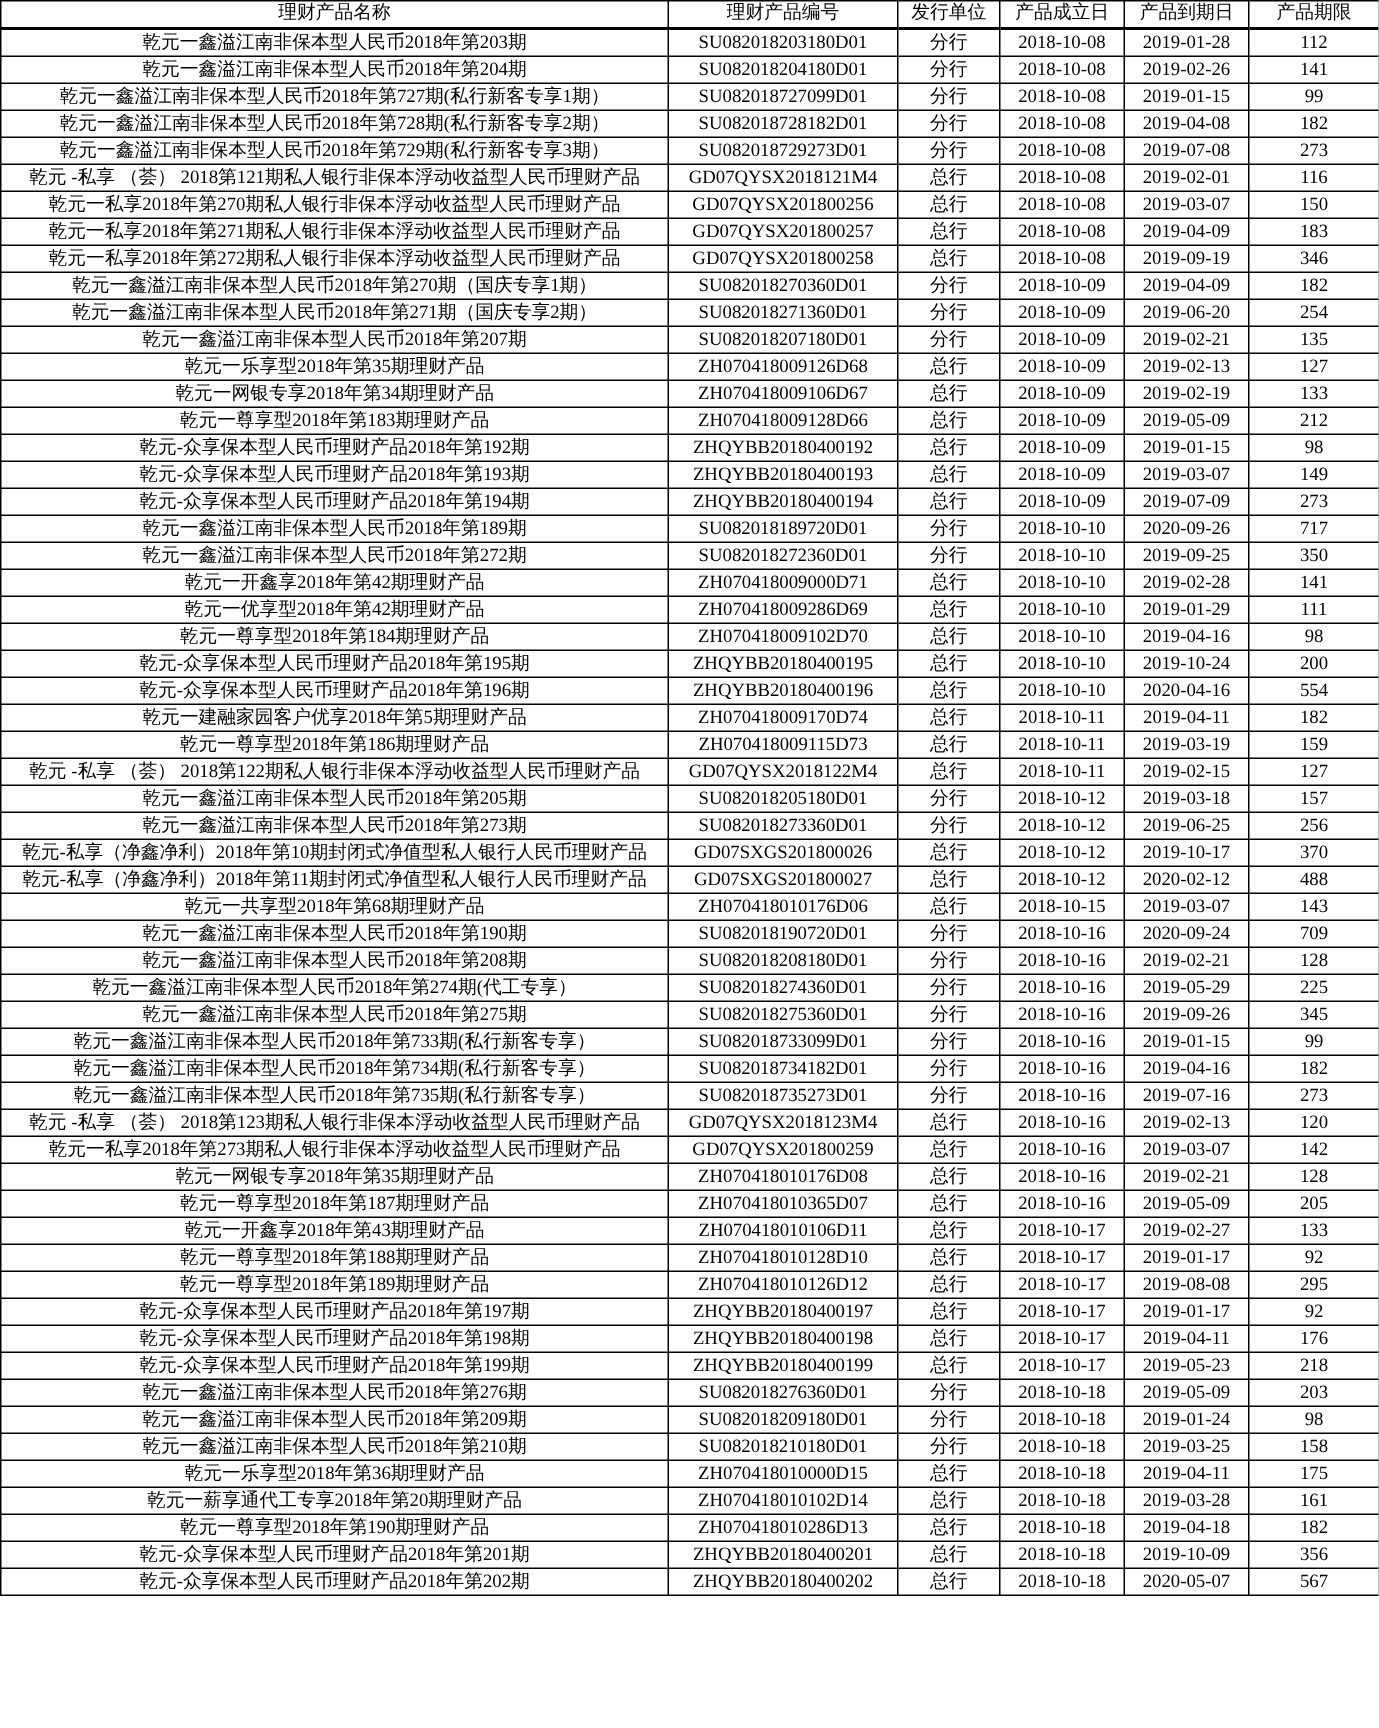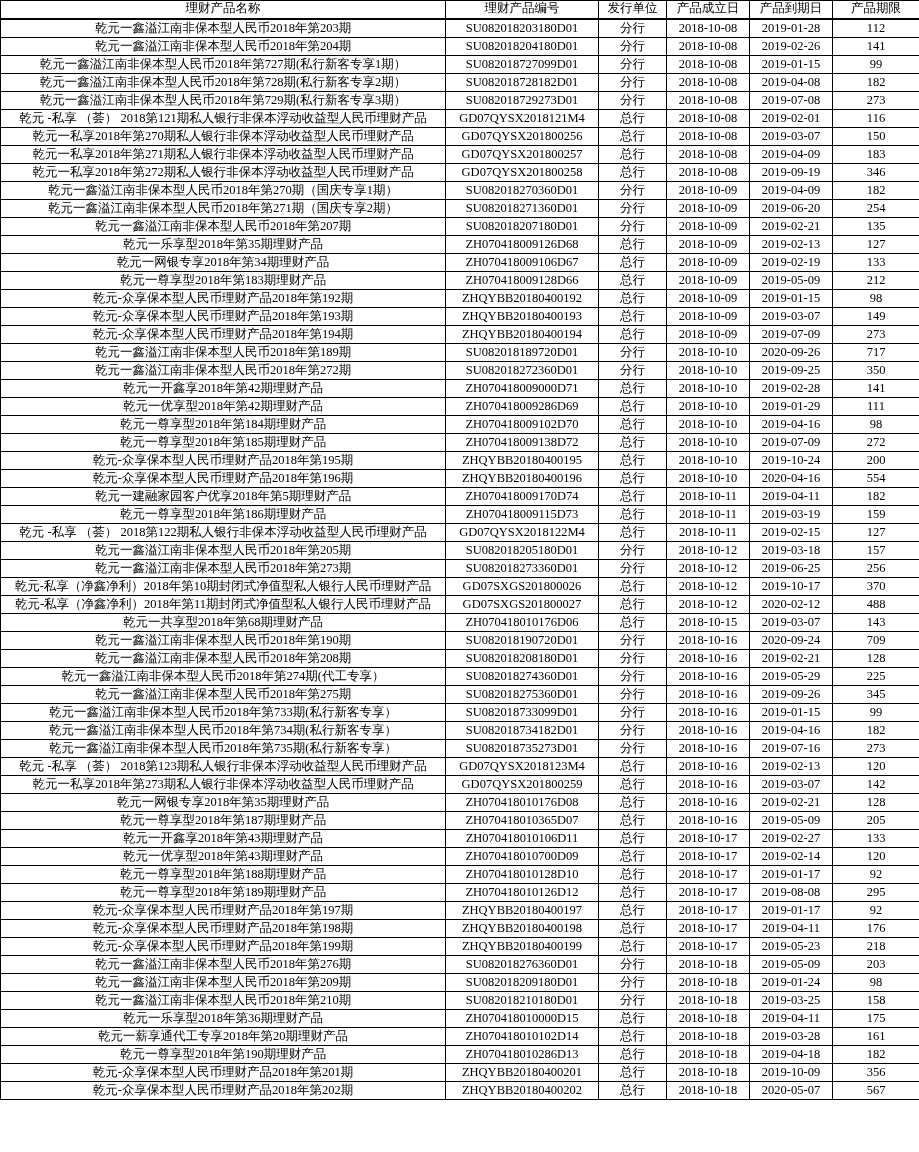--- a/index.html
+++ b/index.html
@@ -243,28 +243,20 @@
       </tr>
       <tr>
         <td>乾元一尊享型2018年第184期理财产品</td>
         <td>ZH070418009102D70</td>
         <td>总行</td>
         <td>2018-10-10</td>
         <td>2019-04-16</td>
         <td>98</td>
       </tr>
       <tr>
-        <td>乾元一尊享型2018年第185期理财产品</td>
-        <td>ZH070418009138D72</td>
-        <td>总行</td>
-        <td>2018-10-10</td>
-        <td>2019-07-09</td>
-        <td>272</td>
-      </tr>
-      <tr>
         <td>乾元-众享保本型人民币理财产品2018年第195期</td>
         <td>ZHQYBB20180400195</td>
         <td>总行</td>
         <td>2018-10-10</td>
         <td>2019-10-24</td>
         <td>200</td>
       </tr>
       <tr>
         <td>乾元-众享保本型人民币理财产品2018年第196期</td>
         <td>ZHQYBB20180400196</td>
@@ -425,28 +417,20 @@
         <td>2019-05-09</td>
         <td>205</td>
       </tr>
       <tr>
         <td>乾元一开鑫享2018年第43期理财产品</td>
         <td>ZH070418010106D11</td>
         <td>总行</td>
         <td>2018-10-17</td>
         <td>2019-02-27</td>
         <td>133</td>
-      </tr>
-      <tr>
-        <td>乾元一优享型2018年第43期理财产品</td>
-        <td>ZH070418010700D09</td>
-        <td>总行</td>
-        <td>2018-10-17</td>
-        <td>2019-02-14</td>
-        <td>120</td>
       </tr>
       <tr>
         <td>乾元一尊享型2018年第188期理财产品</td>
         <td>ZH070418010128D10</td>
         <td>总行</td>
         <td>2018-10-17</td>
         <td>2019-01-17</td>
         <td>92</td>
       </tr>
       <tr>

